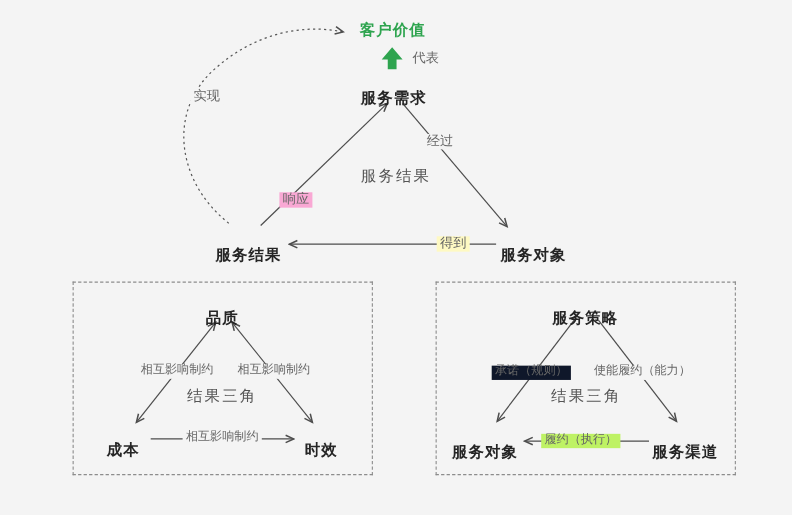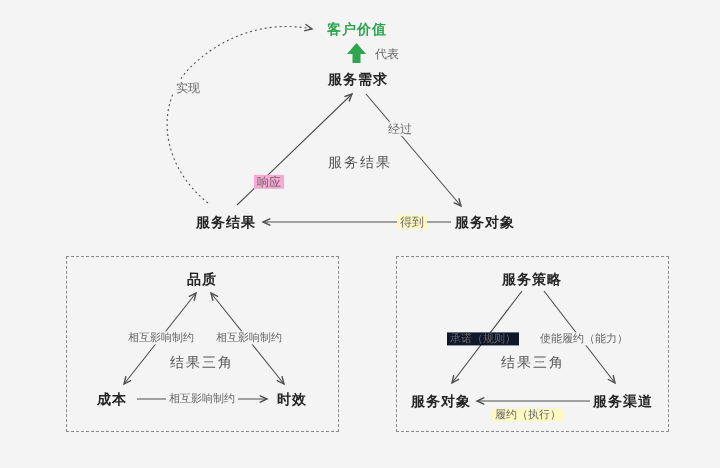--- a/index.html
+++ b/index.html
@@ -1,24 +1,24 @@
 <!DOCTYPE html>
 <html><head>
 <meta charset="utf-8">
 <style>
   html,body { margin:0; padding:0; }
   body { background:#f4f4f4; }
   .stage {
     position:relative; width:720px; height:468px; overflow:hidden;
     background:#f4f4f4;
-    font-family:Liberation Sans, sans-serif;
+    font-family:Liberation Mono, monospace;
   }
   .layer { position:absolute; left:0; top:0; }
   .lbl { position:absolute; transform:translate(-50%,-50%); white-space:nowrap; line-height:1.2; }
-  .node { font-size:14px; font-weight:bold; color:#252525; letter-spacing:1px; }
+  .node { font-size:14px; font-weight:bold; color:#252525; letter-spacing:1px;margin-top:12px; }
   .tri-name { font-size:14px; color:#555; letter-spacing:2px; }
   .edge { font-size:12px; color:#666; background:#f4f4f4; padding:0 3px; }
   .edge-sm { font-size:11px; }
   .accent-text { font-weight:bold; font-size:14px; letter-spacing:1px; }
   .dashed-box {
     position:absolute; border:1px dashed #8c8c8c; background:transparent;
   }
 </style>
 </head>
 <body>
@@ -69,16 +69,16 @@
   <div class="lbl tri-name" style="left:202px; top:362px;">结果三角</div>
   <div class="lbl node" style="left:112px; top:399px;">成本</div>
   <div class="lbl edge edge-sm" style="left: 202px; top: 399px; background: rgb(244, 244, 244);">相互影响制约</div>
   <div class="lbl node" style="left:292px; top:399px;">时效</div>
 
   <div class="lbl node" style="left:532px; top:279px;">服务策略</div>
   <div class="lbl edge edge-sm" style="left: 483px; top: 339px; background: #0f172a;">承诺（规则）</div>
   <div class="lbl edge edge-sm" style="left: 584px; top: 339px; background: rgb(244, 244, 244);">使能履约（能力）</div>
   <div class="lbl tri-name" style="left:533px; top:362px;">结果三角</div>
   <div class="lbl node" style="left:441px; top:401px;">服务对象</div>
-  <div class="lbl edge edge-sm" style="left: 528px; top: 401px; background: #fef9c3; margin-top: 14px;">履约（执行）</div>
+  <div class="lbl edge edge-sm" style="left: 528px; top: 401px; background: #bef264;">履约（执行）</div>
   <div class="lbl node" style="left:623px; top:401px;">服务渠道</div>
 
 </div>
 
 </body></html>

